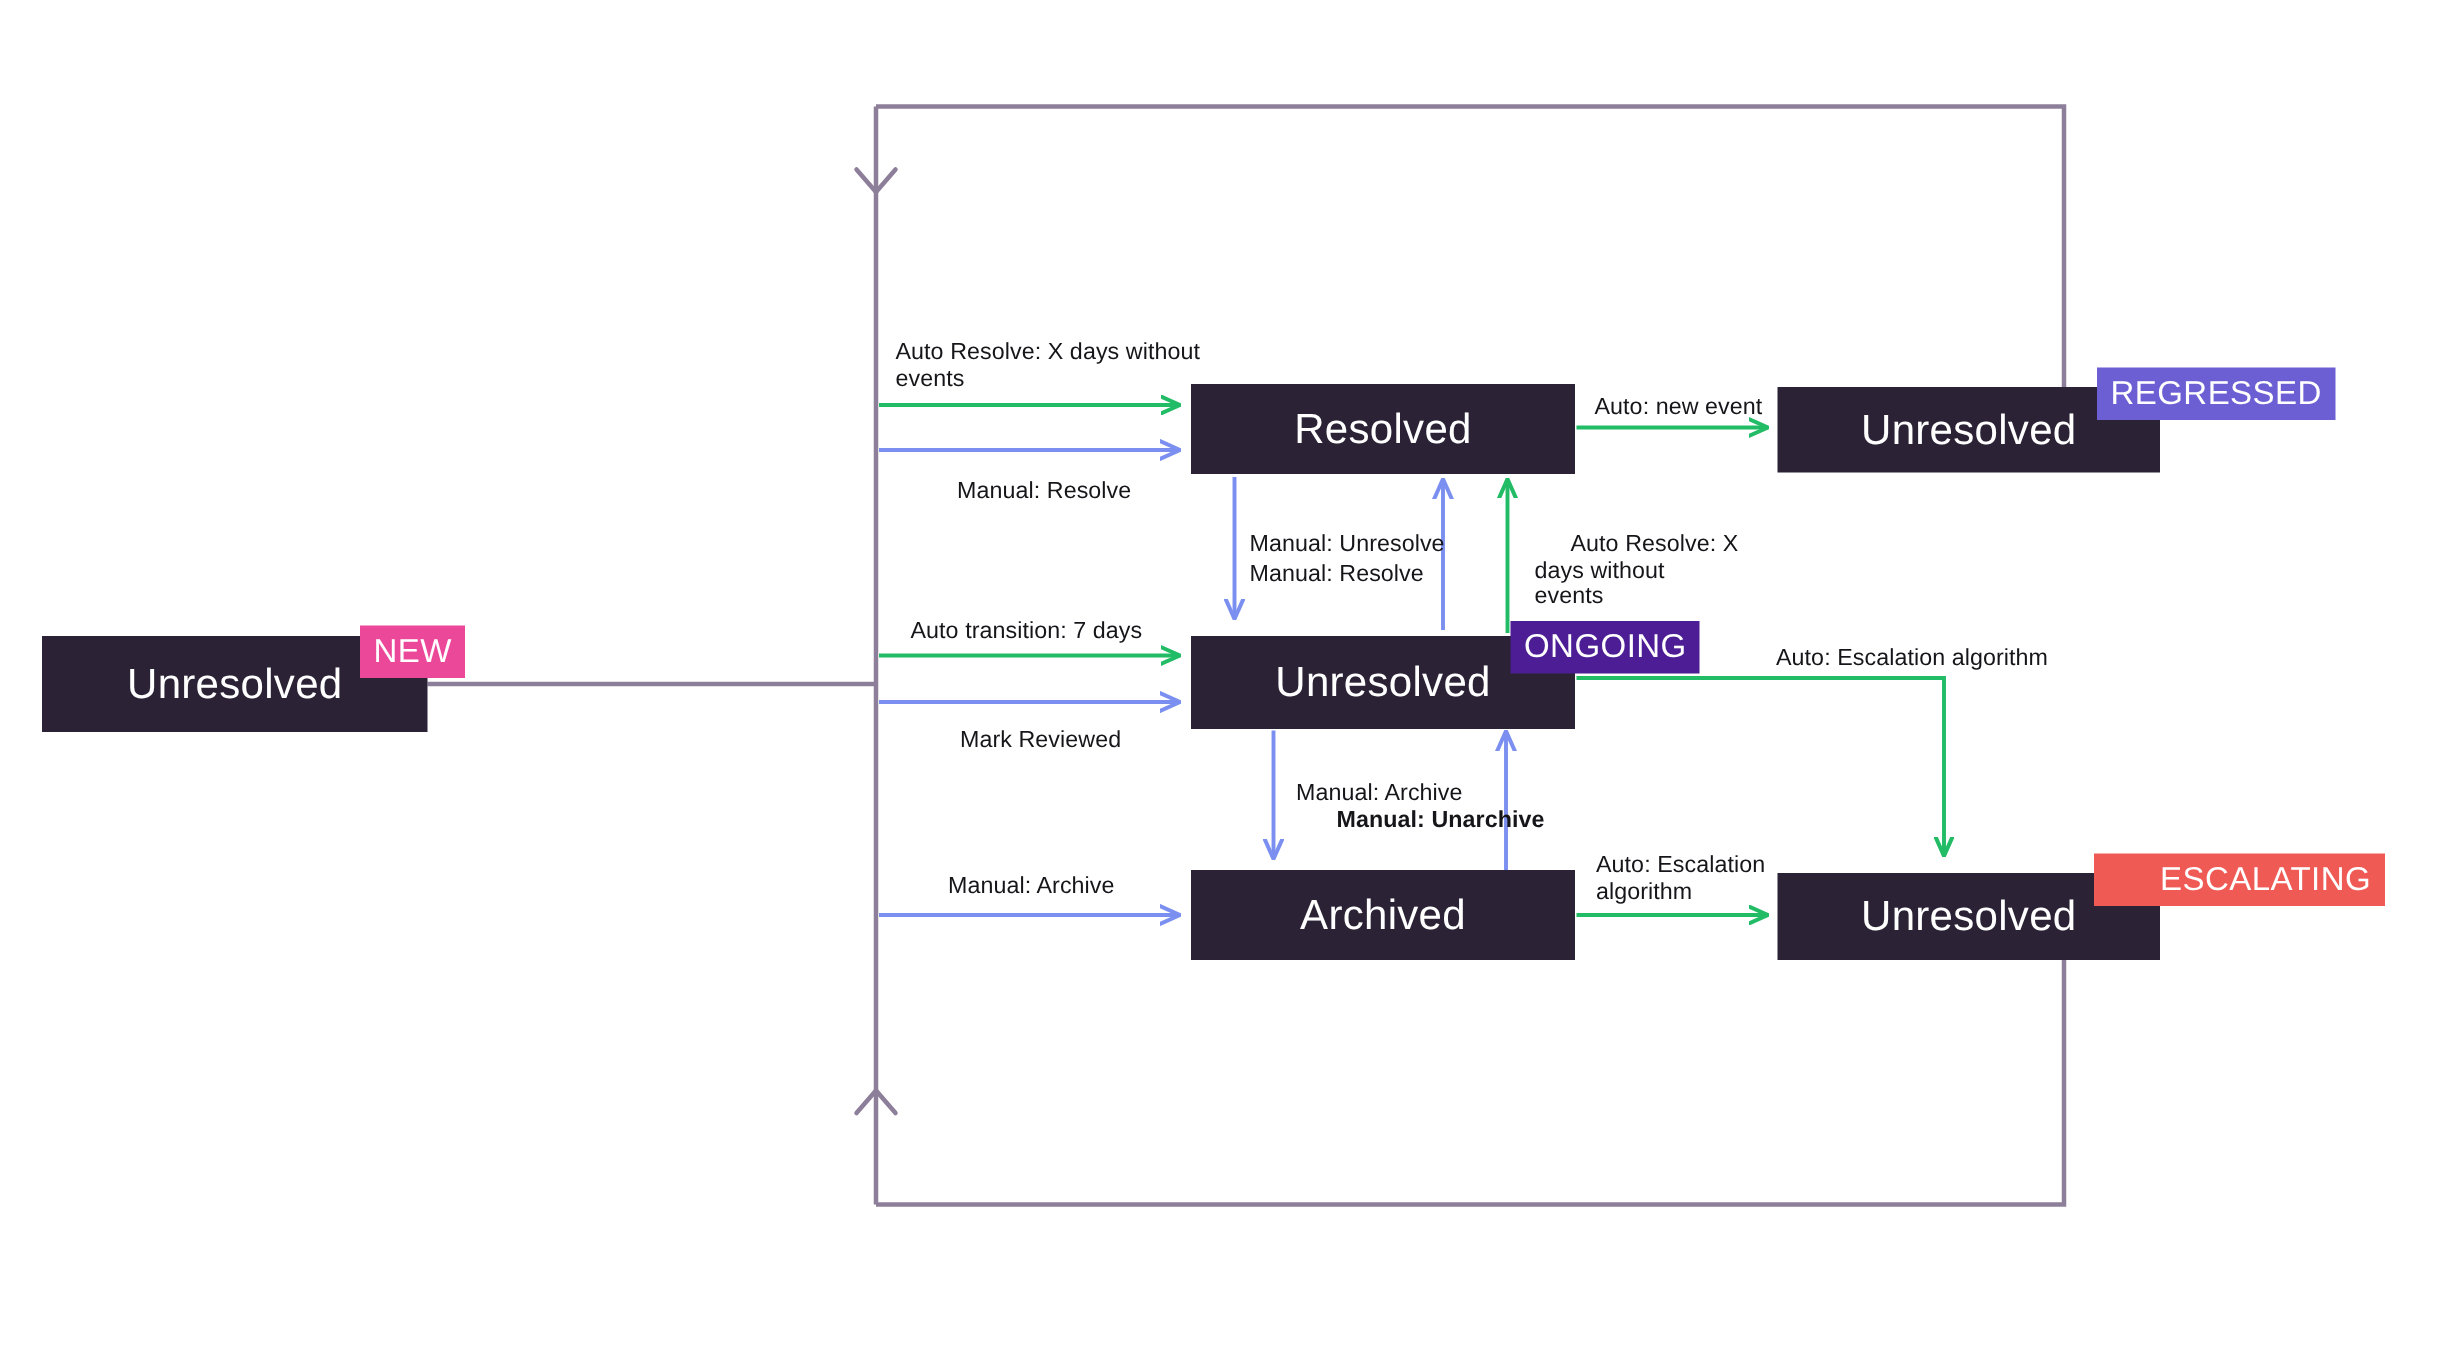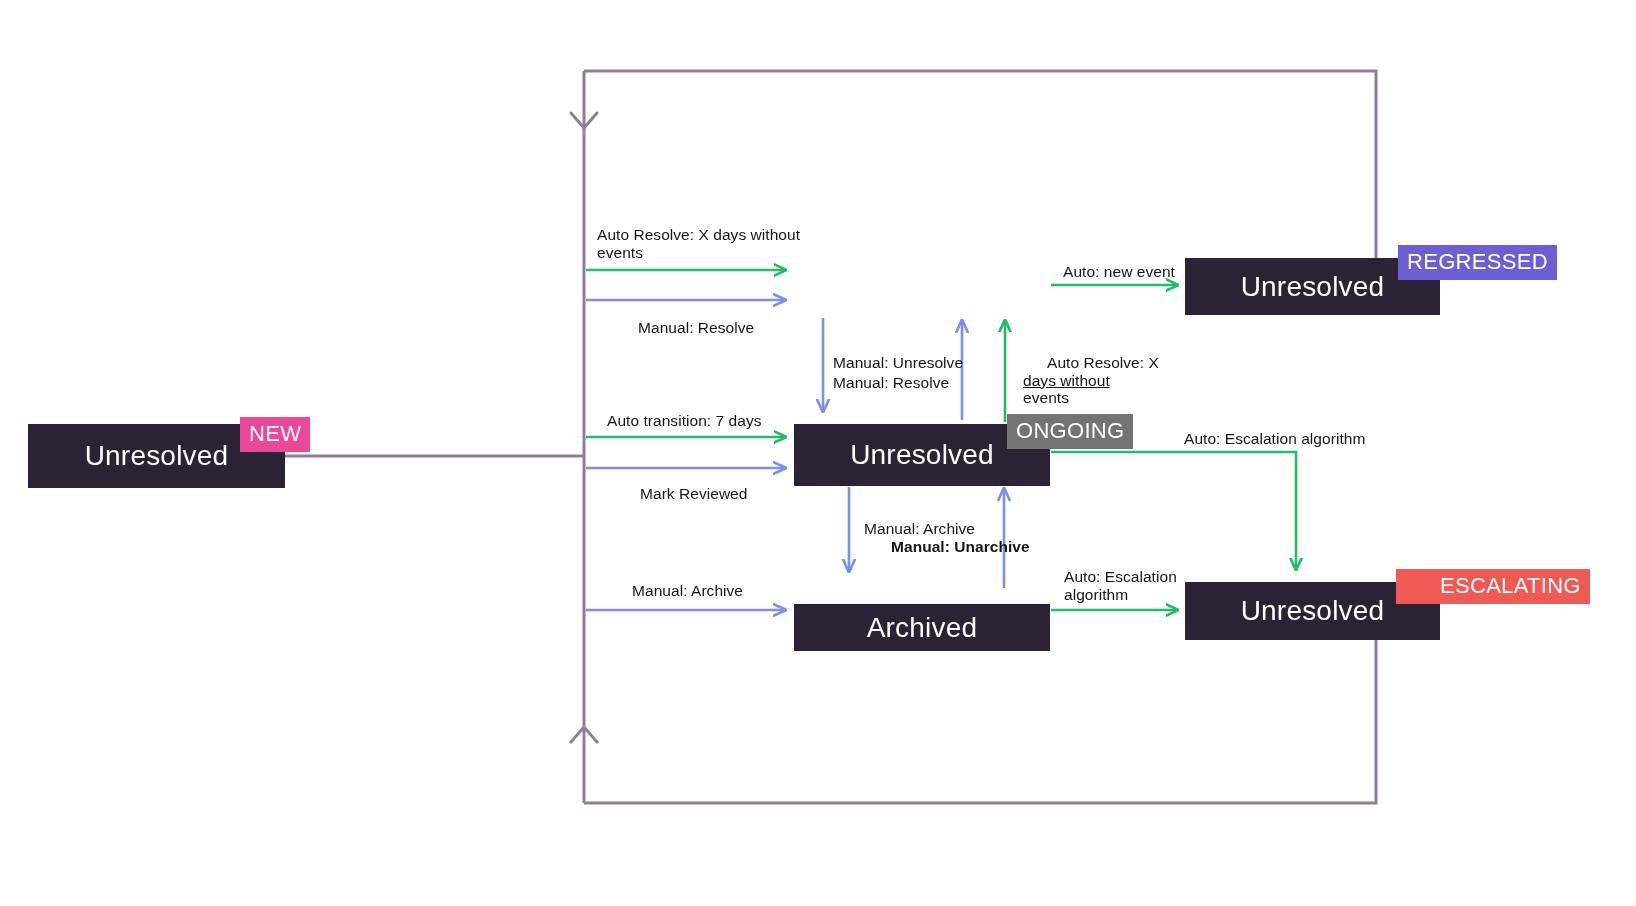--- a/index.html
+++ b/index.html
@@ -46,21 +46,21 @@
     position: absolute;
     color: #ffffff;
     font-size: 22px;
     line-height: 1;
     padding: 6px 9px 7px 9px;
     letter-spacing: 0.3px;
     white-space: nowrap;
     box-sizing: border-box;
   }
   .badge-new      { background: #ec4899; }
-  .badge-ongoing  { background: #737373; }
+  .badge-ongoing  { background: #4c1d95; }
   .badge-regressed{ background: #6c5fd4; }
   .badge-escalating{ background: #ef5a55; }
   .elabel {
     position: absolute;
     color: #16161a;
     font-size: 15.5px;
     line-height: 19px;
     white-space: pre;
     letter-spacing: 0.05px;
   }
@@ -125,29 +125,32 @@
     </g>
   </svg>
 
   <div class="node" style="left:28px; top:424px; width:257px; height:64px;">
     <span class="node-label">Unresolved</span>
   </div>
   <div class="badge badge-new" style="left:240px; top:417px;">
     <span>NEW</span>
   </div>
 
+  <div class="node" style="left:794px; top:256px; width:256px; height:60px;">
+    <span class="node-label">Resolved</span>
+  </div>
 
   <div class="node" style="left:794px; top:424px; width:256px; height:62px;">
     <span class="node-label">Unresolved</span>
   </div>
   <div class="badge badge-ongoing" style="left:1007px; top:414px;">
     <span>ONGOING</span>
   </div>
 
-  <div class="node" style="left:794px; top:580px; width:256px; height:47px;margin-top:24px;">
+  <div class="node" style="left:794px; top:580px; width:256px; height:60px;">
     <span class="node-label">Archived</span>
   </div>
 
   <div class="node" style="left:1185px; top:258px; width:255px; height:57px;">
     <span class="node-label">Unresolved</span>
   </div>
   <div class="badge badge-regressed" style="left:1398px; top:245px;">
     <span>REGRESSED</span>
   </div>
 
@@ -162,21 +165,21 @@
   <div class="elabel" style="left:597px; top:243px;">events</div>
 
   <div class="elabel" style="left:638px; top:318px;">Manual: Resolve</div>
 
   <div class="elabel" style="left:1063px; top:262px;">Auto: new event</div>
 
   <div class="elabel" style="left:833px; top:353px;">Manual: Unresolve</div>
   <div class="elabel" style="left:833px; top:373px;">Manual: Resolve</div>
 
   <div class="elabel" style="left:1023px; top:353px;margin-left:24px;">Auto Resolve: X</div>
-  <div class="elabel" style="left:1023px; top:371px;text-decoration:underline;">days without</div>
+  <div class="elabel" style="left:1023px; top:371px;">days without</div>
   <div class="elabel" style="left:1023px; top:388px;">events</div>
 
   <div class="elabel" style="left:607px; top:411px;">Auto transition: 7 days</div>
 
   <div class="elabel" style="left:640px; top:484px;">Mark Reviewed</div>
 
   <div class="elabel" style="left:1184px; top:429px;">Auto: Escalation algorithm</div>
 
   <div class="elabel" style="left:864px; top:519px;">Manual: Archive</div>
   <div class="elabel" style="left:891px; top:537px;font-weight:bold;">Manual: Unarchive</div>

